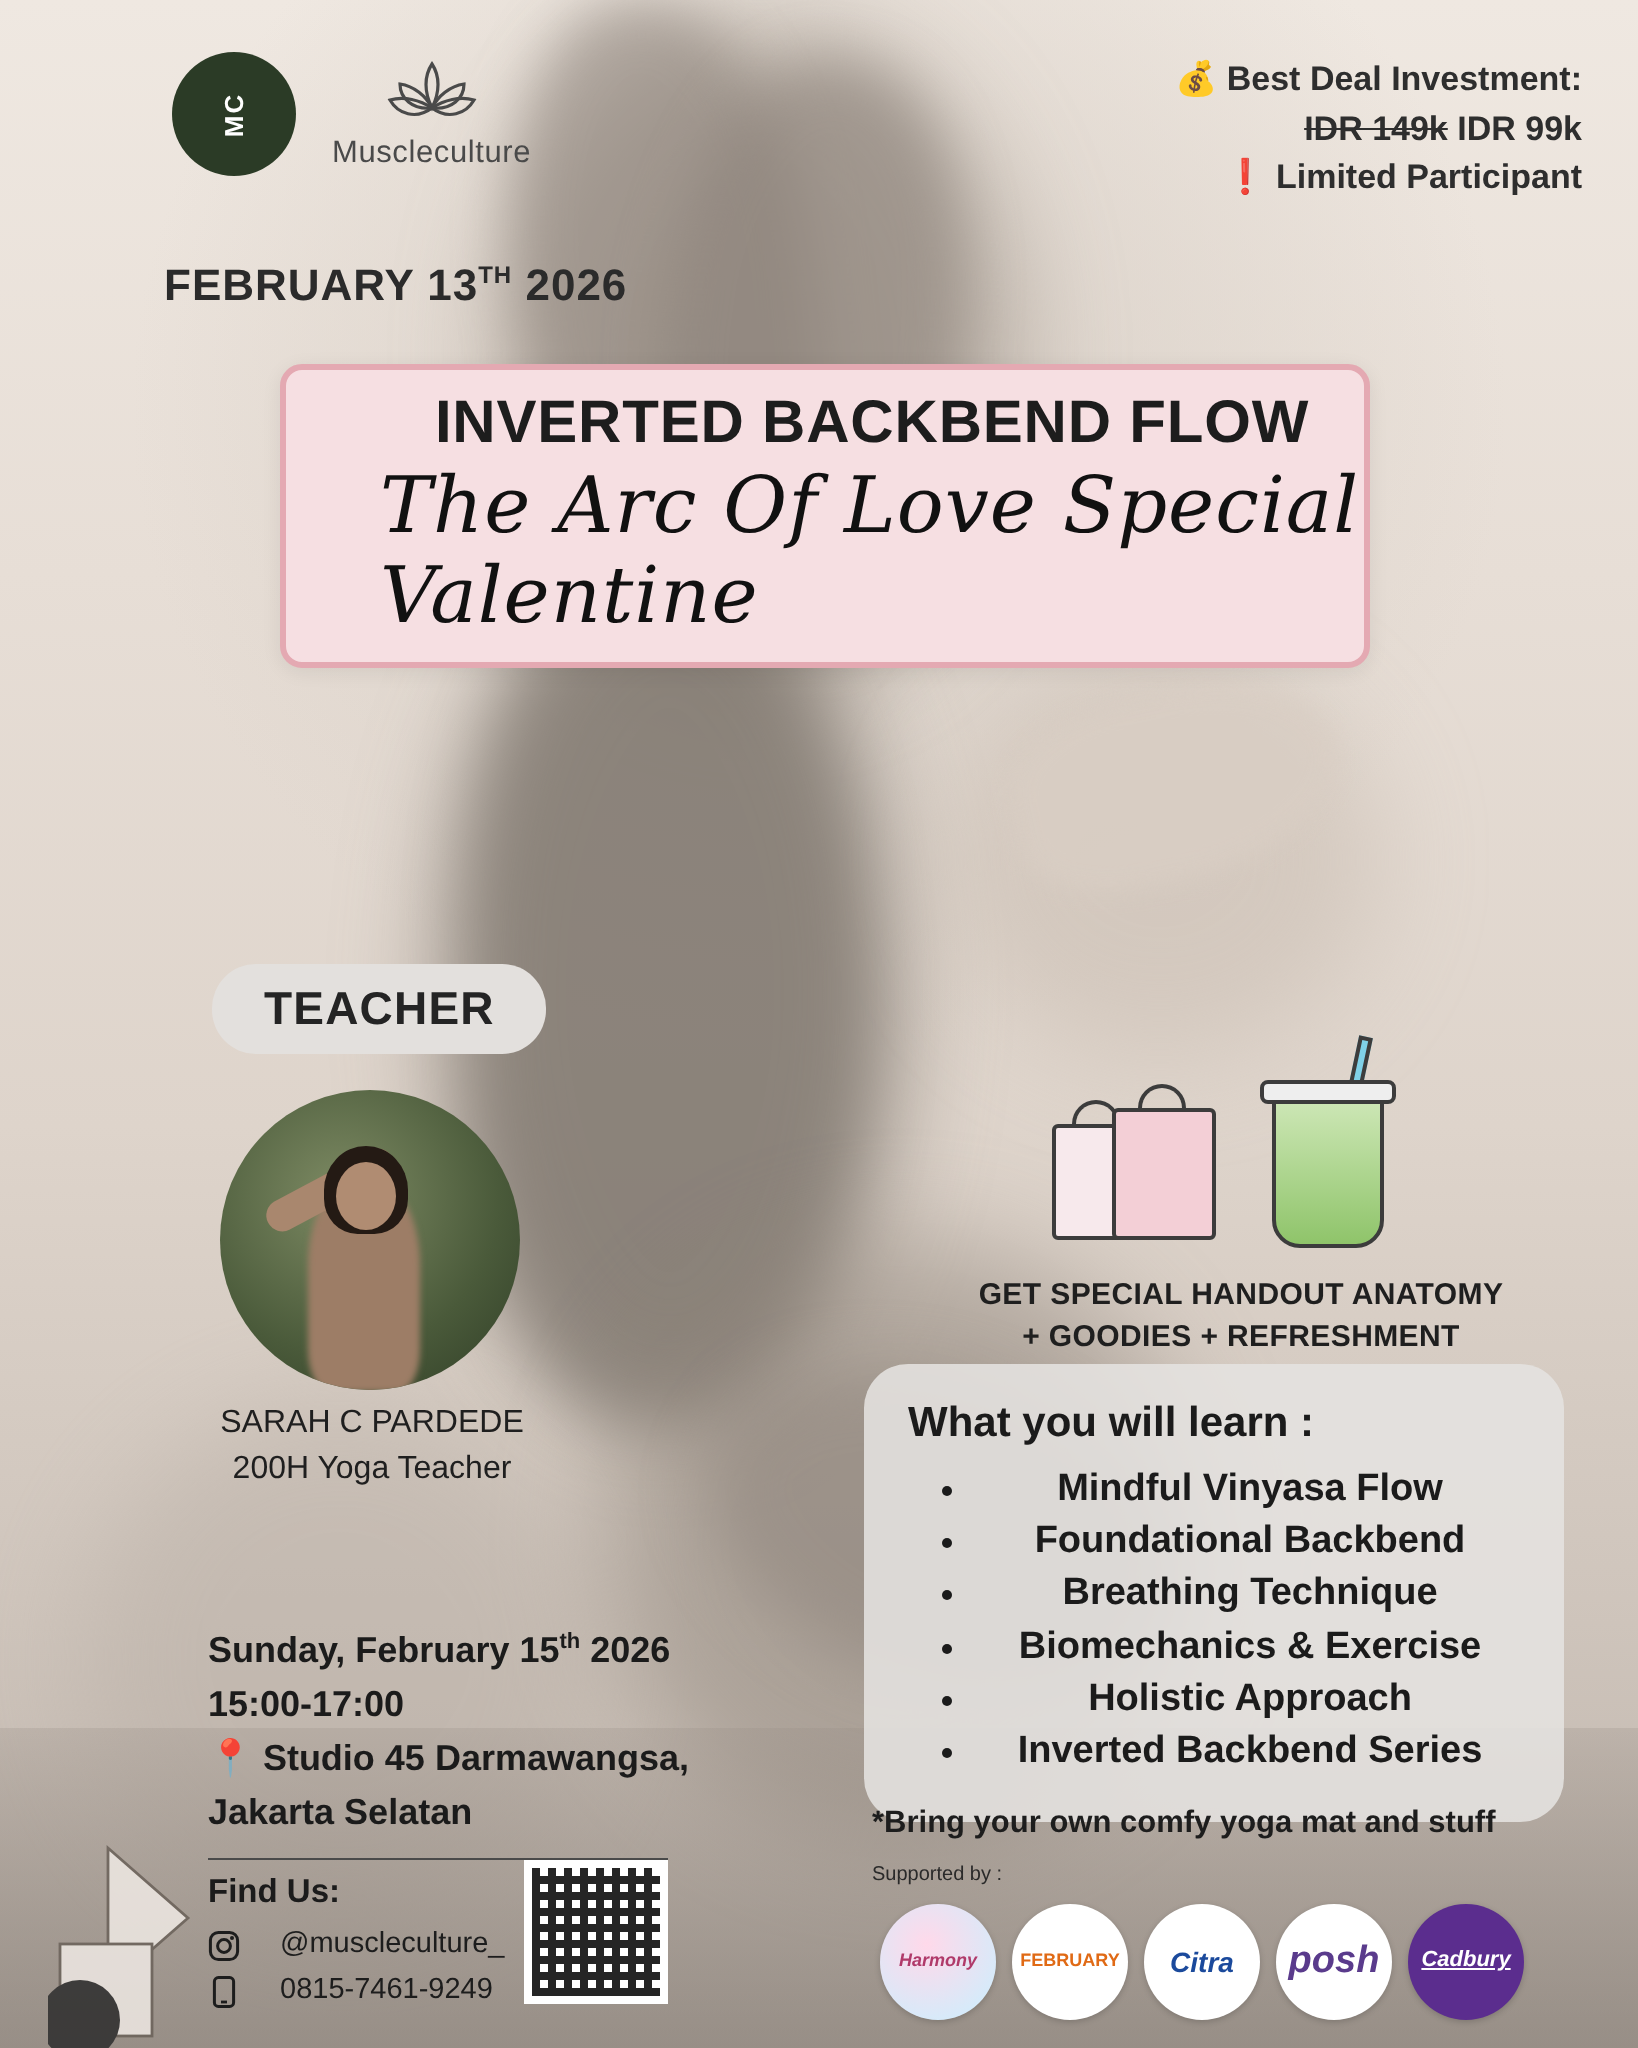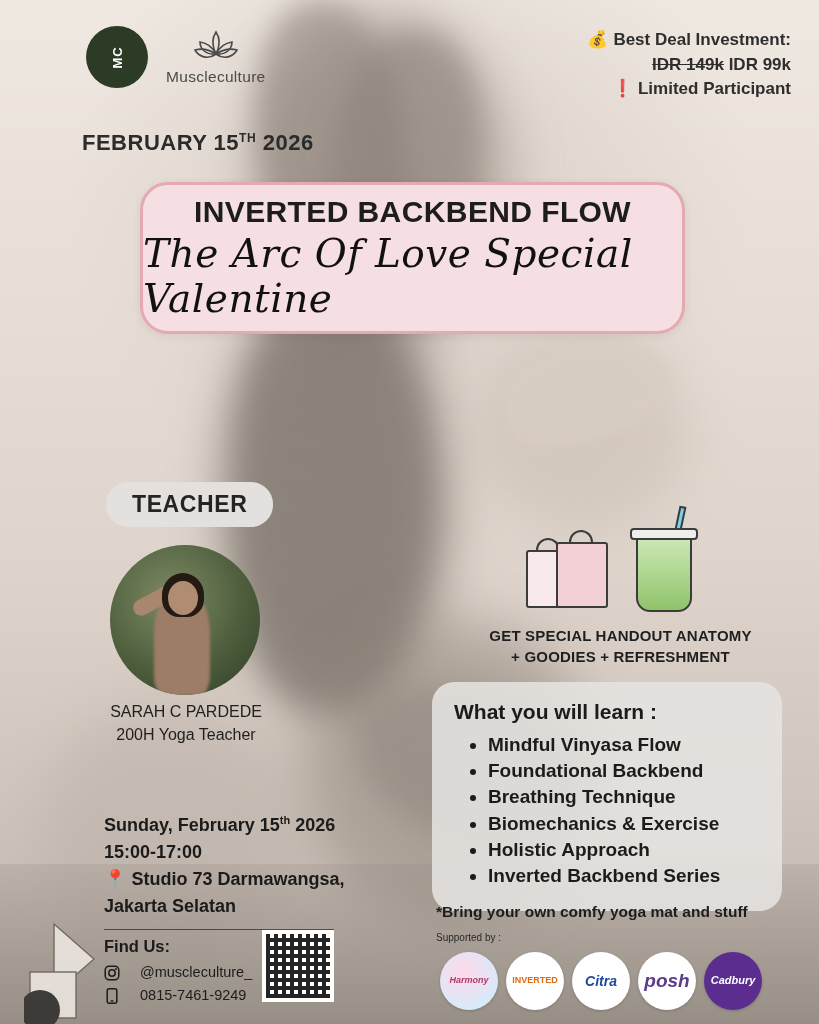--- a/index.html
+++ b/index.html
@@ -78,23 +78,24 @@
 
   .date-top {
     position:absolute; left:82px; top:130px;
     font-size:22px; font-weight:bold; color:#2b2b2b; letter-spacing:.5px;
   }
   .date-top sup { font-size:12px; }
 
   
   .title-card {
     position:absolute; left:140px; top:182px; width:545px; height:152px;
-    background:#f6dfe2; border:3px solid #e4a9b2; border-radius:28px;
+    background:#f6dfe2; border:3px solid #e4a9b2; border-radius:11px;
     display:flex; flex-direction:column; align-items:center; justify-content:center;
     box-shadow:0 2px 10px rgba(0,0,0,.07);
+    padding-left:47px;
   }
   .title-main {
     font-size:30px; font-weight:bold; color:#1d1d1d; letter-spacing:.4px;
   }
   .title-script {
     font-family:"DejaVu Serif", serif; font-style:italic;
     font-size:39px; color:#111; margin-top:2px; letter-spacing:.5px;
   }
 
   
@@ -124,21 +125,21 @@
     position:absolute; left:20px; top:42px; width:70px; height:16px;
     background:#a9876e; border-radius:10px; transform:rotate(-28deg);
   }
   .teacher-name {
     position:absolute; left:56px; top:700px; width:260px; text-align:center;
     font-size:16px; color:#1f1f1f; line-height:1.45;
   }
 
   
   .goodies {
-    position:absolute; left:478px; top:520px; width:285px; text-align:center;
+    position:absolute; left:478px; top:532px; width:285px; text-align:center;
   }
   .goodies-art { height:105px; position:relative; }
   .bag {
     position:absolute; border:2px solid #3c3c3c; border-radius:3px; background:#f7e9ec;
   }
   .bag1 { left:48px; top:30px; width:46px; height:58px; }
   .bag2 { left:78px; top:22px; width:52px; height:66px; background:#f3cfd6; }
   .bag-handle {
     position:absolute; width:24px; height:14px; border:2px solid #3c3c3c;
     border-bottom:none; border-radius:12px 12px 0 0;
@@ -159,21 +160,21 @@
   .goodies-text {
     font-size:15px; font-weight:bold; color:#1f1f1f; line-height:1.4; letter-spacing:.2px;
   }
 
   
   .learn {
     position:absolute; left:432px; top:682px; width:350px;
     background:rgba(229,226,224,.88); border-radius:22px; padding:18px 20px 22px 22px;
   }
   .learn h3 { font-size:21px; color:#1b1b1b; margin-bottom:8px; }
-  .learn ul { margin-left:34px; }
+  .learn ul { margin-left:34px;text-align:center; }
   .learn li { font-size:19px; font-weight:bold; color:#1b1b1b; line-height:1.38; }
   .bring {
     position:absolute; left:436px; top:903px; width:370px;
     font-size:15.5px; font-weight:bold; color:#1d1d1d;
   }
 
   
   .details { position:absolute; left:104px; top:812px; width:330px; color:#1b1b1b; }
   .d-line { font-size:18px; font-weight:bold; line-height:1.5; }
   .d-line sup { font-size:11px; }
@@ -210,21 +211,21 @@
   .sp {
     background:#fff; border-radius:50%; width:58px; height:58px;
     display:flex; align-items:center; justify-content:center;
     font-size:9px; font-weight:bold; text-align:center; color:#1b1b1b;
     box-shadow:0 1px 3px rgba(0,0,0,.18); line-height:1.05; padding:3px;
   }
   .sp-harmony { background:radial-gradient(circle at 40% 35%,#ffd9ea,#c9f0ff); color:#b03a6a; font-style:italic; }
   .sp-vitacimin { color:#e06a15; }
   .sp-citra { color:#1b4a9c; font-size:14px; font-style:italic; }
   .sp-posh { color:#5a3b8c; font-size:19px; font-style:italic; }
-  .sp-cadbury { background:#5b2d8e; color:#fff; font-size:11px; font-style:italic; }
+  .sp-cadbury { background:#5b2d8e; color:#fff; font-size:11px; font-style:italic;text-decoration:underline; }
 
   
   .deco { position:absolute; left:24px; bottom:0; width:120px; height:110px; opacity:.85; }
 </style>
 </head>
 <body>
 
 <div id="poster">
 
   <div class="photo-blob b1"></div>
@@ -268,21 +269,21 @@
       <span class="strike">IDR 149k</span>
       <span>IDR 99k</span>
     </div>
     <div class="row">
       <span>❗</span>
       <span>Limited Participant</span>
     </div>
   </div>
 
   <div class="date-top">
-    <span>FEBRUARY 15</span><sup>TH</sup>
+    <span>FEBRUARY 13</span><sup>TH</sup>
     <span>2026</span>
   </div>
 
   <div class="title-card">
     <div class="title-main">INVERTED BACKBEND FLOW</div>
     <div class="title-script">The Arc Of Love Special Valentine</div>
   </div>
 
   <div class="teacher-chip">TEACHER</div>
   <div class="teacher-photo">
@@ -326,21 +327,21 @@
   <div class="bring">*Bring your own comfy yoga mat and stuff</div>
 
   <div class="details">
     <div class="d-line">
       <span>Sunday, February 15</span><sup>th</sup>
       <span>2026</span>
     </div>
     <div class="d-line">15:00-17:00</div>
     <div class="d-line">
       <span>📍</span>
-      <span>Studio 73 Darmawangsa,</span>
+      <span>Studio 45 Darmawangsa,</span>
     </div>
     <div class="d-line">Jakarta Selatan</div>
     <div class="find">Find Us:</div>
     <div class="contact">
       <div class="c-row">
         <span class="ic">
           <svg width="16" height="16" viewBox="0 0 16 16">
             <rect x="1.2" y="1.2" width="13.6" height="13.6" rx="4" fill="none" stroke="#1d1d1d" stroke-width="1.5"></rect>
             <circle cx="8" cy="8" r="3.2" fill="none" stroke="#1d1d1d" stroke-width="1.5"></circle>
             <circle cx="12" cy="4" r="1" fill="#1d1d1d"></circle>
@@ -360,21 +361,21 @@
     </div>
   </div>
 
   <div class="qr">
     <div class="qr-inner"></div>
   </div>
 
   <div class="supported">Supported by :</div>
   <div class="sponsors">
     <div class="sp sp-harmony">Harmony</div>
-    <div class="sp sp-vitacimin">INVERTED</div>
+    <div class="sp sp-vitacimin">FEBRUARY</div>
     <div class="sp sp-citra">Citra</div>
     <div class="sp sp-posh">posh</div>
     <div class="sp sp-cadbury">Cadbury</div>
   </div>
 
   <svg class="deco" viewBox="0 0 120 110">
     <polygon points="30,10 70,45 30,80" fill="#efe9e4" stroke="#6a6159" stroke-width="1.4"></polygon>
     <rect x="6" y="58" width="46" height="46" fill="#efe9e4" stroke="#6a6159" stroke-width="1.4"></rect>
     <circle cx="16" cy="96" r="20" fill="#2d2d2d"></circle>
   </svg>

